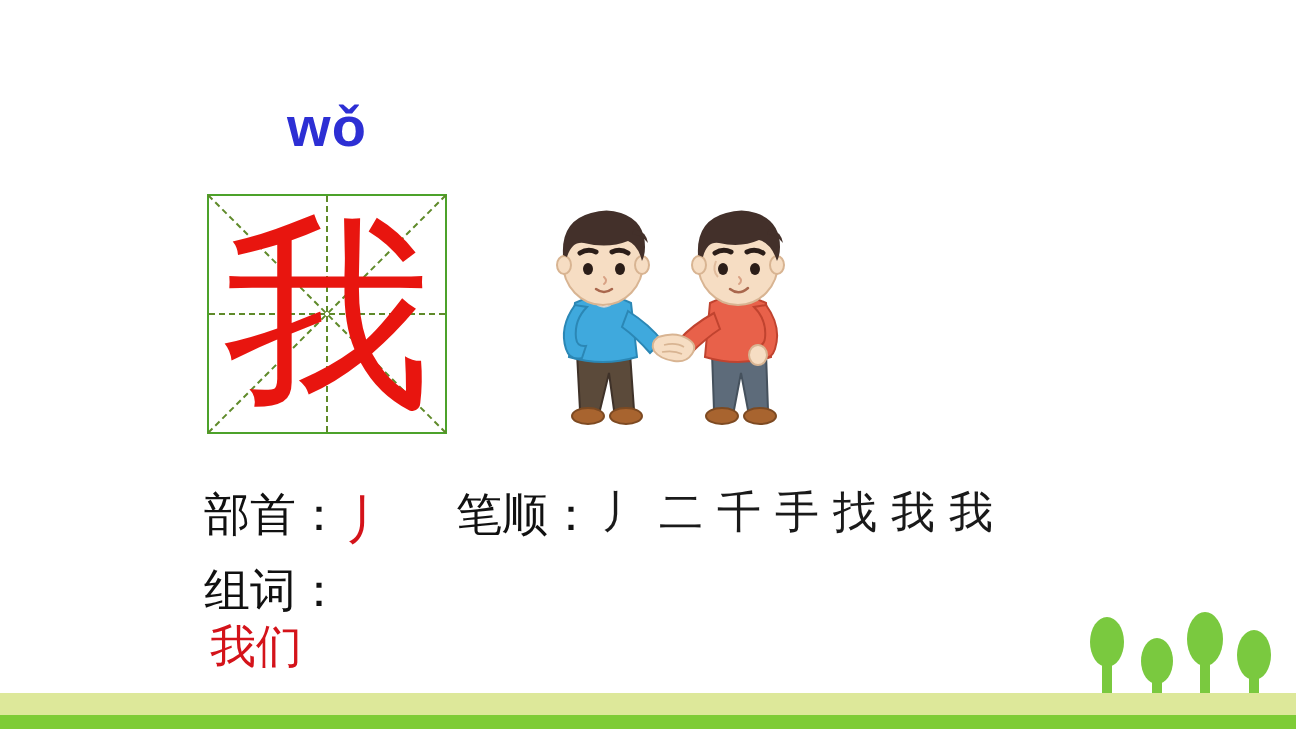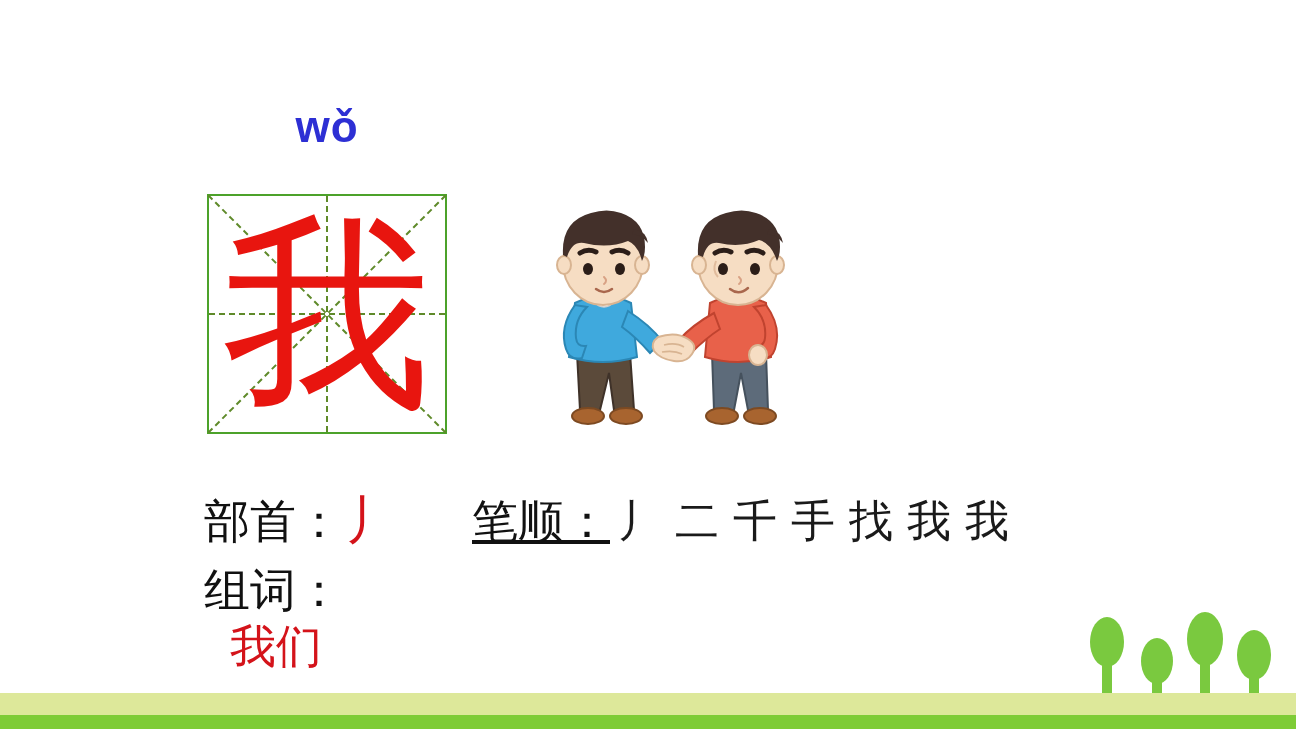--- a/index.html
+++ b/index.html
@@ -20,21 +20,21 @@
 
   
   #pinyin {
     position: absolute;
     left: 207px;
     top: 96px;
     width: 240px;
     text-align: center;
     font-family: "Liberation Sans", sans-serif;
     font-weight: bold;
-    font-size: 44px;
+    font-size: 56px;
     line-height: 62px;
     color: #2d2fd4;
     letter-spacing: 1px;
   }
 
   
   #char-grid {
     position: absolute;
     left: 207px;
     top: 194px;
@@ -93,21 +93,21 @@
     top: 195px;
     width: 284px;
     height: 250px;
   }
   #illustration svg { display: block; width: 100%; height: 100%; }
 
   
   .info-row {
     position: absolute;
     display: flex;
-    align-items: center;
+    align-items: flex-start;
     white-space: nowrap;
   }
   #row-radical { left: 204px; top: 486px; }
   #row-words   { left: 204px; top: 562px; flex-direction: column; }
 
   .cn-label {
     font-family: "DejaVu Sans", sans-serif;
     font-size: 46px;
     line-height: 56px;
     color: #111111;
@@ -120,21 +120,21 @@
     color: #d4131a;
   }
   #radical-glyph {
     display: inline-block;
     width: 58px;
     text-align: center;
     font-family: "DejaVu Serif", serif;
     font-size: 52px;
     color: #d4131a;
   }
-  #stroke-label { margin-left: 72px; text-decoration: underline; }
+  #stroke-label { margin-left: 56px; }
   #stroke-order {
     display: flex;
     align-items: flex-end;
     gap: 12px;
     margin-left: 6px;
   }
   .stroke-step {
     font-family: "DejaVu Serif", serif;
     font-size: 44px;
     line-height: 52px;

